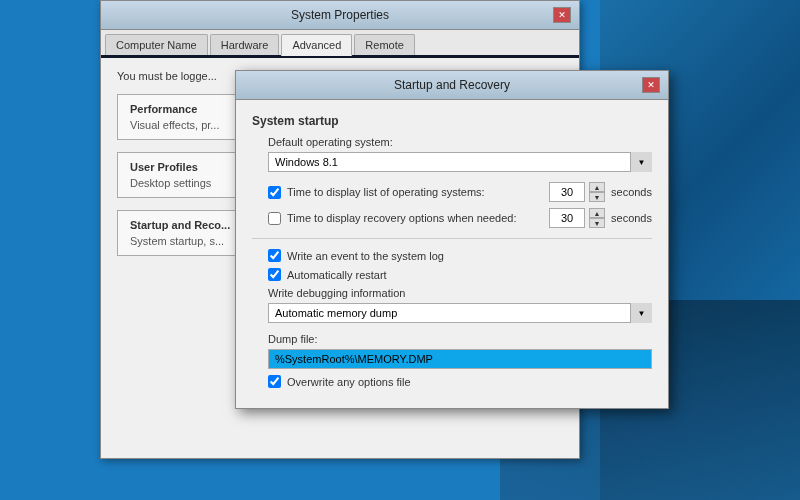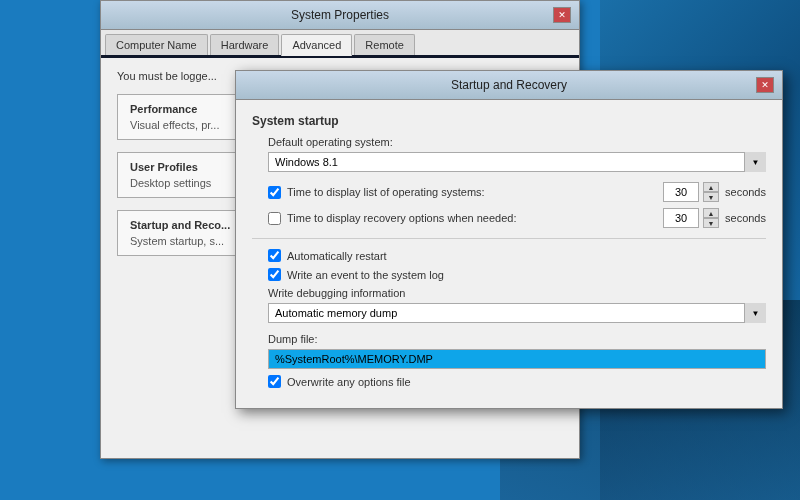--- a/index.html
+++ b/index.html
@@ -135,21 +135,21 @@
     .section-desc {
       font-size: 11px;
       color: #555;
     }
 
     
     .sar-dialog {
       position: absolute;
       top: 70px;
       left: 235px;
-      width: 548px;
+      width: 434px;
       background: #f0f0f0;
       border: 1px solid #888;
       box-shadow: 4px 4px 12px rgba(0,0,0,0.5);
       z-index: 10;
     }
 
     .sar-titlebar {
       background: linear-gradient(to bottom, #c8d8e8 0%, #a8bfcf 100%);
       padding: 6px 8px;
       display: flex;
@@ -381,26 +381,26 @@
         <span class="seconds-label">seconds</span>
       </div>
     </div>
 
     <div class="divider"></div>
 
 
     <div class="indent">
       <div class="checkbox-row">
         <input type="checkbox" checked="" style="">
-        <span>Automatically restart</span>
+        <span>Write an event to the system log</span>
       </div>
 
       <div class="checkbox-row">
         <input type="checkbox" checked="" style="">
-        <span>Write an event to the system log</span>
+        <span>Automatically restart</span>
       </div>
 
       <div class="field-label" style="margin-top:4px;">Write debugging information</div>
 
       <div class="dropdown-row">
         <select class="dropdown">
           <option>Automatic memory dump</option>
           <option>Complete memory dump</option>
           <option>Kernel memory dump</option>
           <option>Small memory dump</option>

